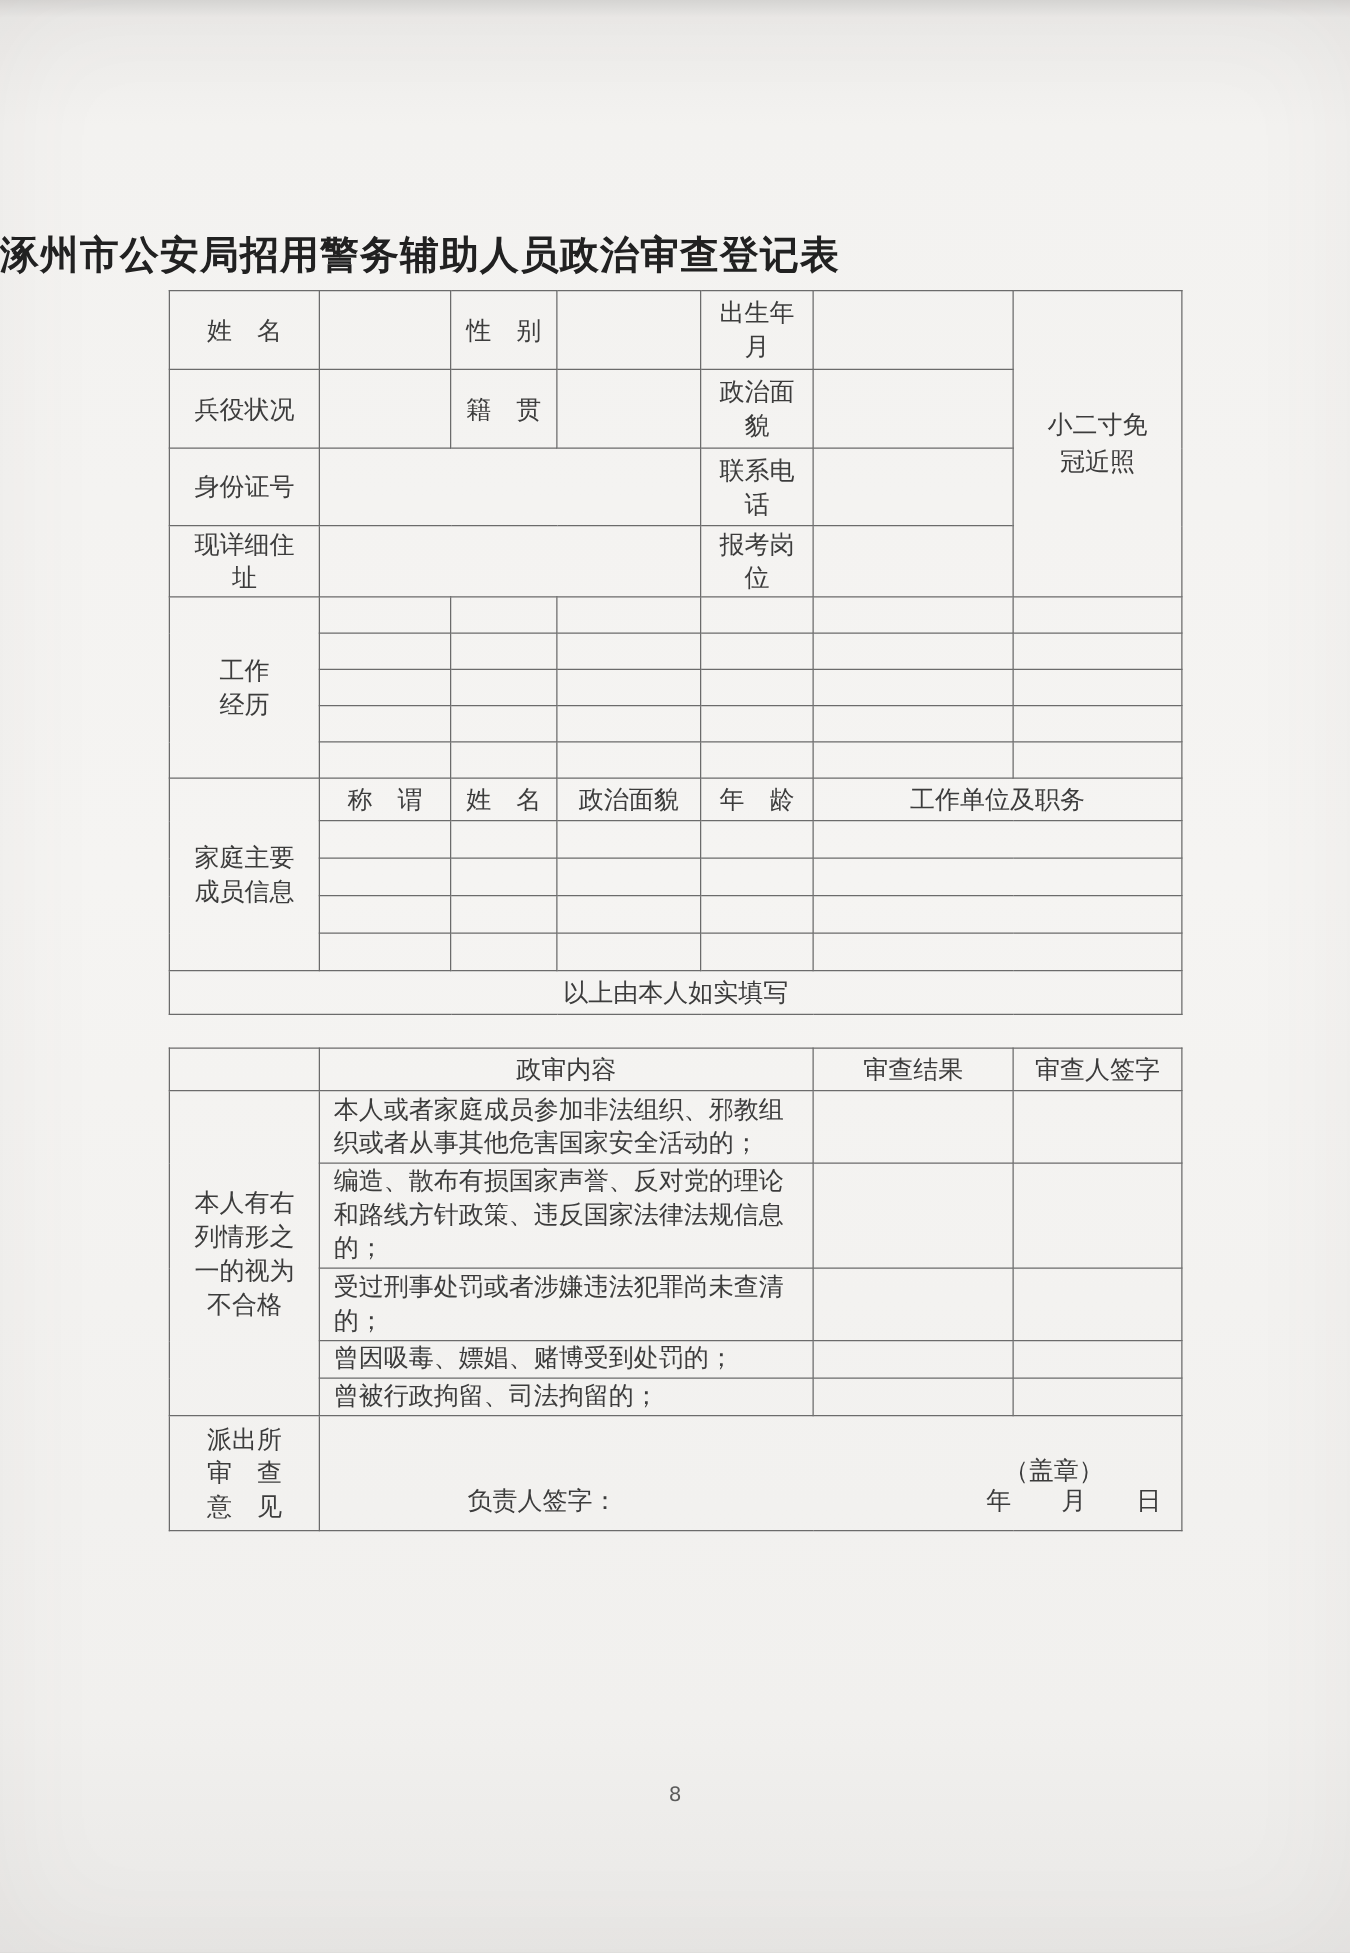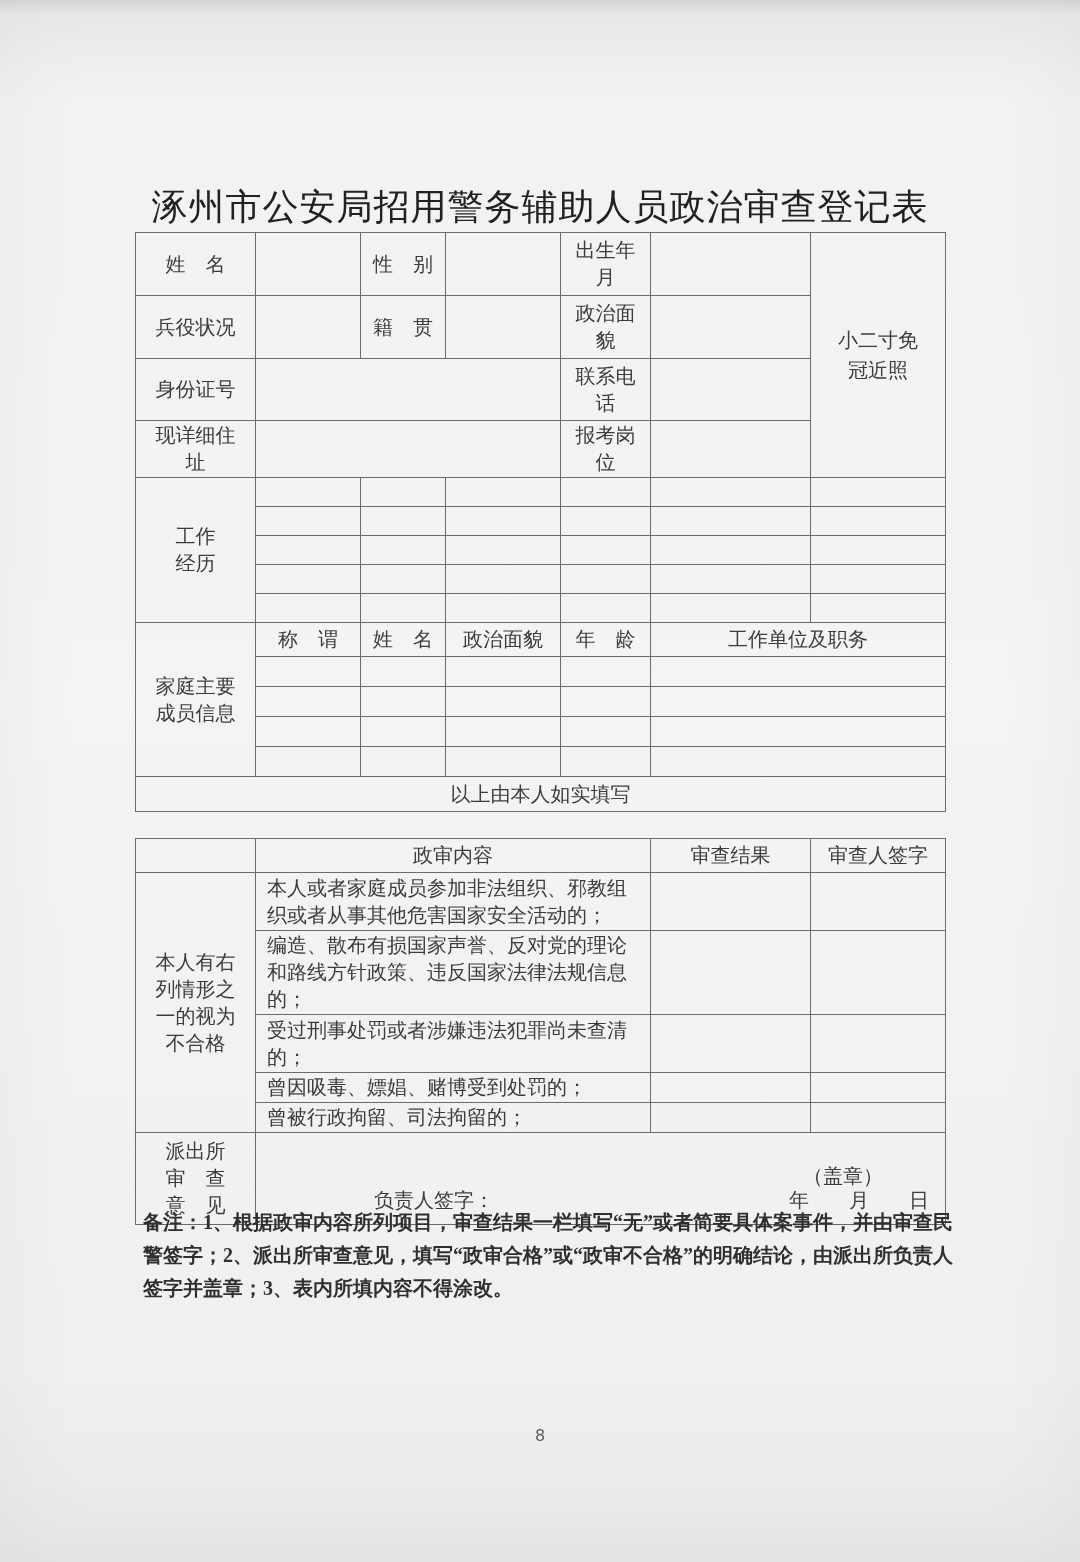--- a/index.html
+++ b/index.html
@@ -4,21 +4,21 @@
 <style>
   html,body { margin:0; padding:0; background:#dededc; }
   .page {
     position:relative; width:1080px; height:1562px; margin:0 auto; overflow:hidden;
     font-family:"Liberation Serif", serif; color:#3b3b3b;
     background:linear-gradient(180deg,#d9d8d6 0px,#ecebe9 14px,#f3f2f0 100px,#f5f4f2 45%,#f1f0ee 88%,#e9e8e6 100%);
     box-shadow:inset 0 0 90px rgba(95,90,82,.06);
   }
   .title {
     position:absolute; top:183px; left:0; width:100%; margin:0;
-    text-align:center; font-size:36px; font-weight:normal; letter-spacing:1px; color:#212121;
+    text-align:left; font-size:31px; font-weight:bold; letter-spacing:1px; color:#212121;
   }
   table.tbl { position:absolute; left:135px; border-collapse:collapse; table-layout:fixed; }
   .t1 { top:232px; width:810px; }
   .t2 { top:838px; width:810px; }
   td {
     border:1px solid #6b6b6b; padding:0; font-size:20px; color:#3c3c3c;
     vertical-align:middle; overflow:hidden;
   }
   .lab { text-align:center; }
   .pad1 { padding:0 19px; }          
@@ -224,17 +224,16 @@
           <td></td>
           <td colspan="2"></td>
     </tr>
 
     <tr class="h35">
       <td class="center" colspan="7">以上由本人如实填写</td>
     </tr>
   </tbody>
     </table>
 
-  <div class="notes">备注：1、根据政审内容所列项目，审查结果一栏填写“无”或者简要具体案事件，并由审查民警签字；2、派出所审查意见，填写“政审合格”或“政审不合格”的明确结论，由派出所负责人签字并盖章；3、表内所填内容不得涂改。</div>
 
   <div class="pagenum">8</div>
 
 </div>
 
 </body></html>

